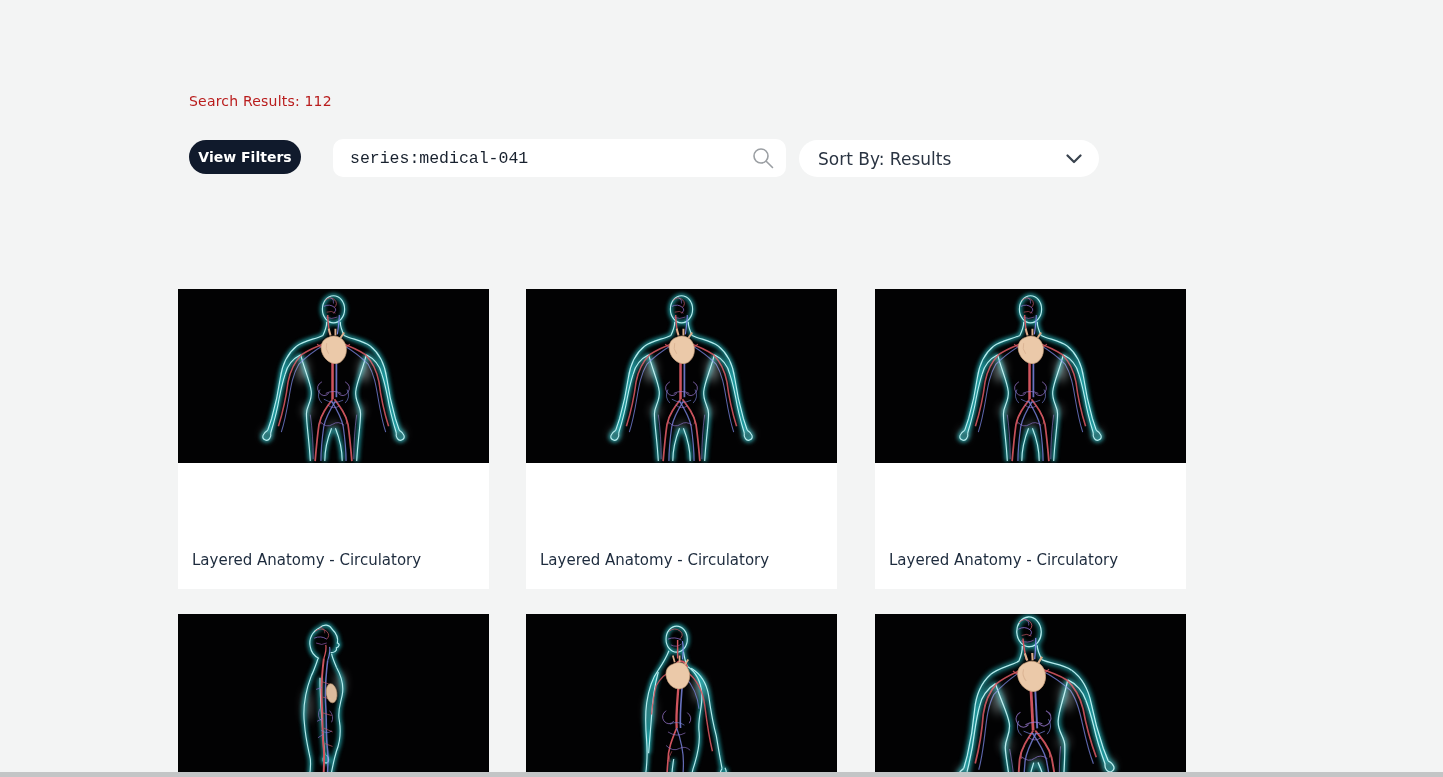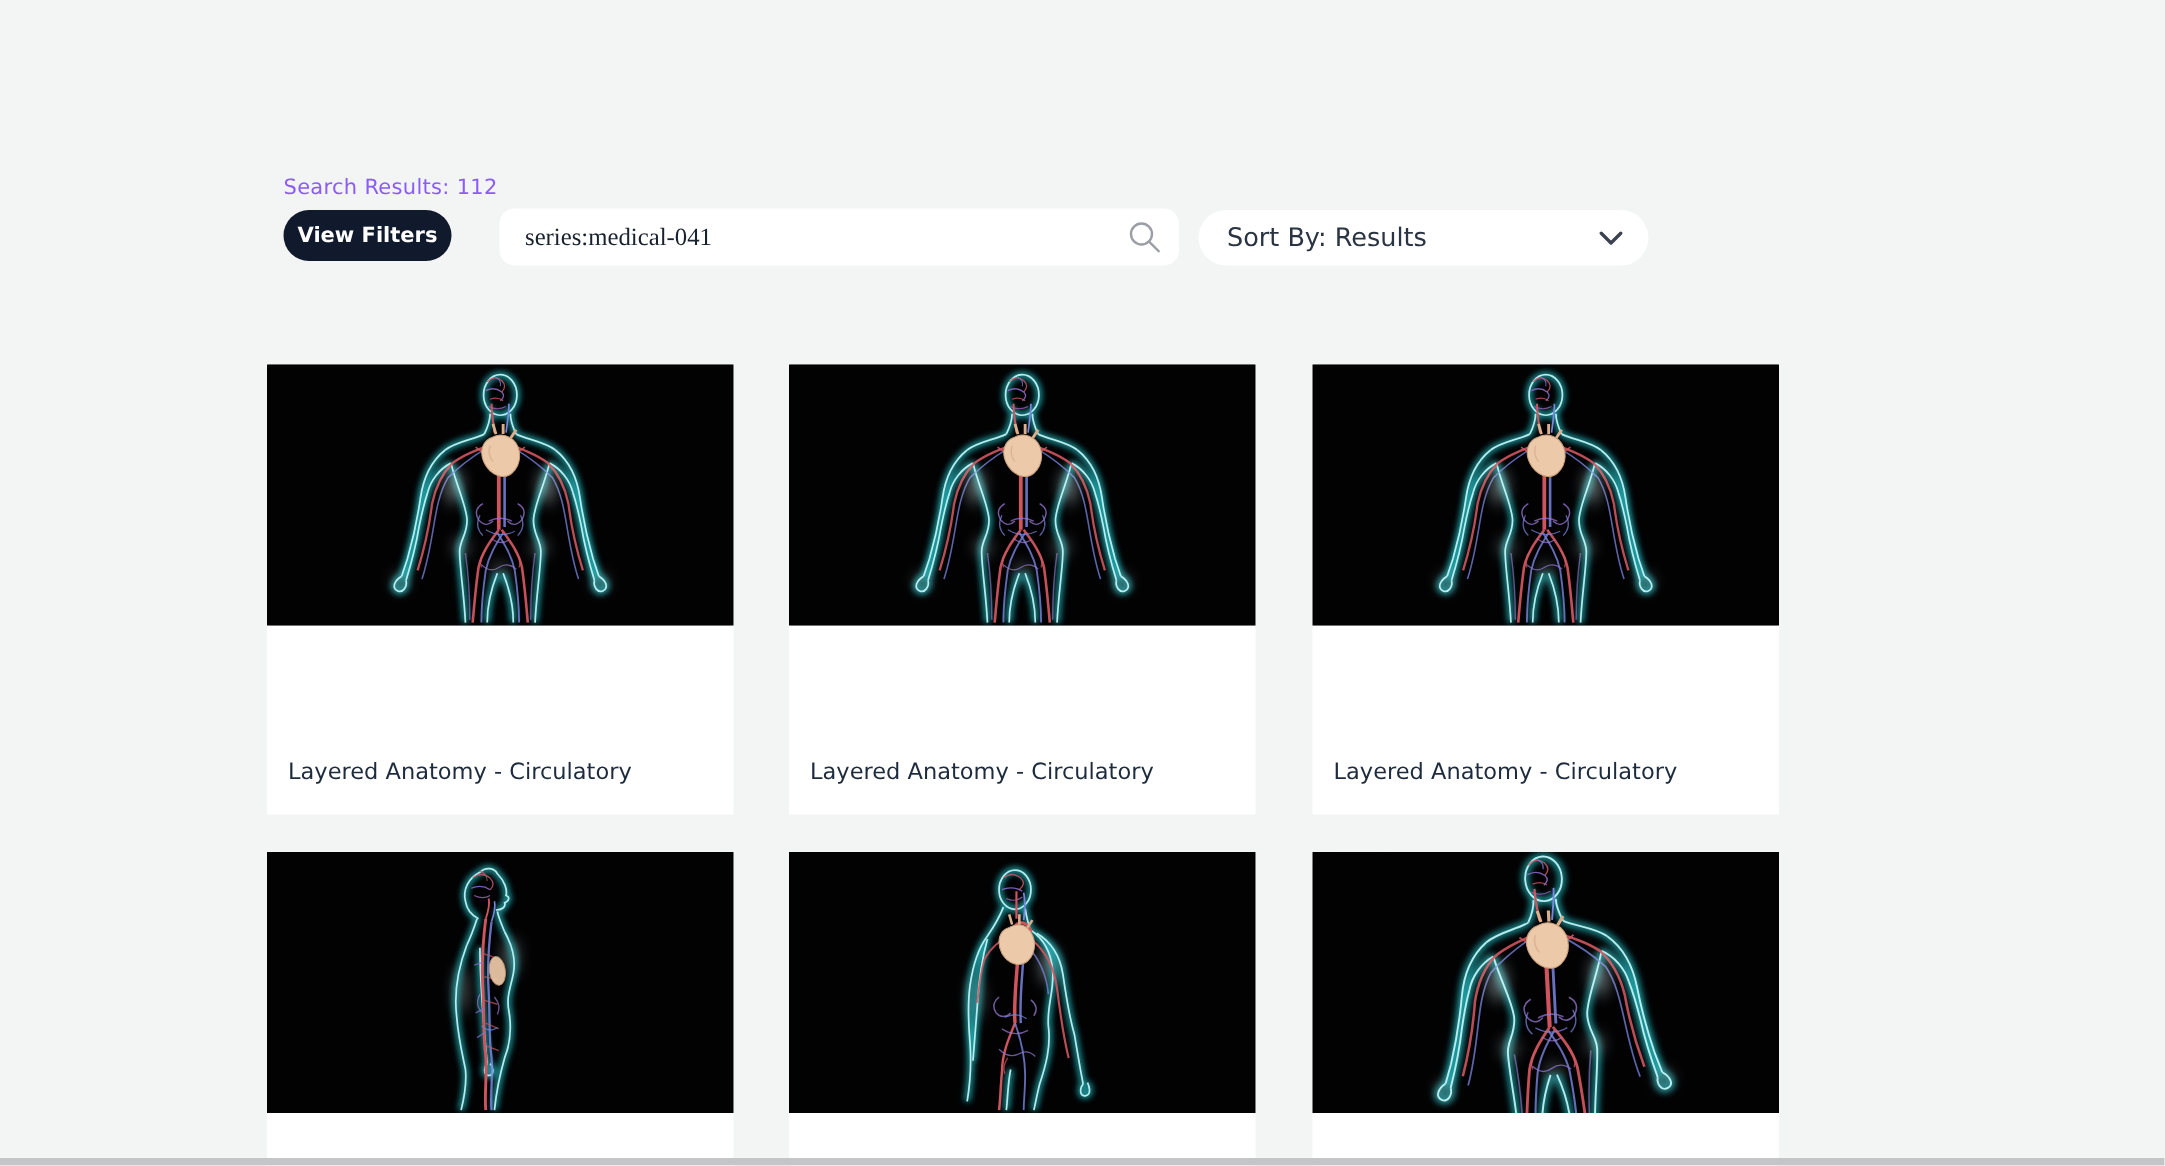--- a/index.html
+++ b/index.html
@@ -4,49 +4,49 @@
 <style>
   html,body{margin:0;padding:0;}
   body{
     width:1443px;height:777px;position:relative;overflow:hidden;
     background:#f3f4f4;
     font-family:"DejaVu Sans","Liberation Sans",sans-serif;
   }
   
   .results-count{
     position:absolute;left:189px;top:93px;
-    font-size:14px;color:#8b5cf6;letter-spacing:.2px;margin-top:24px;
+    font-size:14px;color:#b91c1c;letter-spacing:.2px;
   }
   .btn-view-filters{
     position:absolute;left:189px;top:140px;height:34px;width:112px;
     background:#101a2c;color:#ffffff;border:none;border-radius:17px;
     font-family:inherit;font-size:14px;font-weight:700;cursor:pointer;
     display:flex;align-items:center;justify-content:center;
   }
   .search-box{
     position:absolute;left:333px;top:139px;width:453px;height:38px;
     background:#ffffff;border-radius:10px;display:flex;align-items:center;
   }
   .search-box input{
     flex:1;height:100%;border:none;outline:none;background:transparent;
-    font-family:Liberation Serif, serif;font-size:16.5px;color:#18212e;
+    font-family:Liberation Mono, monospace;font-size:16.5px;color:#18212e;
     padding:0 6px 0 17px;border-radius:10px;
   }
   .search-icon{width:24px;height:24px;margin-right:11px;cursor:pointer;flex:0 0 auto;}
   .sort-select{
     position:absolute;left:799px;top:140px;width:300px;height:37px;
     background:#ffffff;border-radius:19px;cursor:pointer;
     display:flex;align-items:center;justify-content:space-between;
     padding:0 17px 0 19px;box-sizing:border-box;
   }
   .sort-label{font-size:17px;color:#2a3442;}
   .chevron-icon{width:16px;height:10px;flex:0 0 auto;}
   
   .card{
-    position:absolute;width:311px;height:300px;background:#ffffff;cursor:pointer;
+    position:absolute;width:311px;height:300px;background:#ffffff;cursor:pointer;margin-top:46px;
   }
   .card .thumb{
     display:block;width:311px;height:174px;background:#020203;
   }
   .card .title{
     position:absolute;left:14px;bottom:20px;right:10px;
     font-size:15px;color:#1d2b3d;white-space:nowrap;overflow:hidden;
   }
   .c0{left:178px;top:243px;}
   .c1{left:526px;top:243px;}

